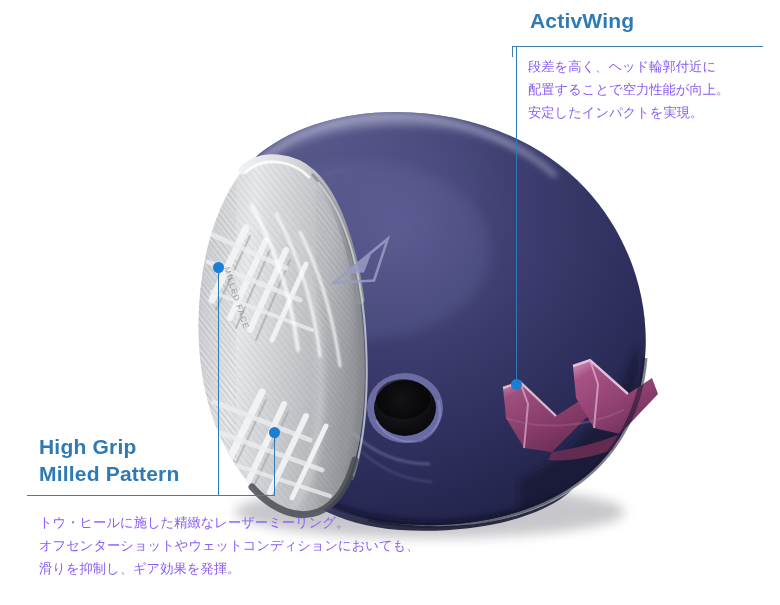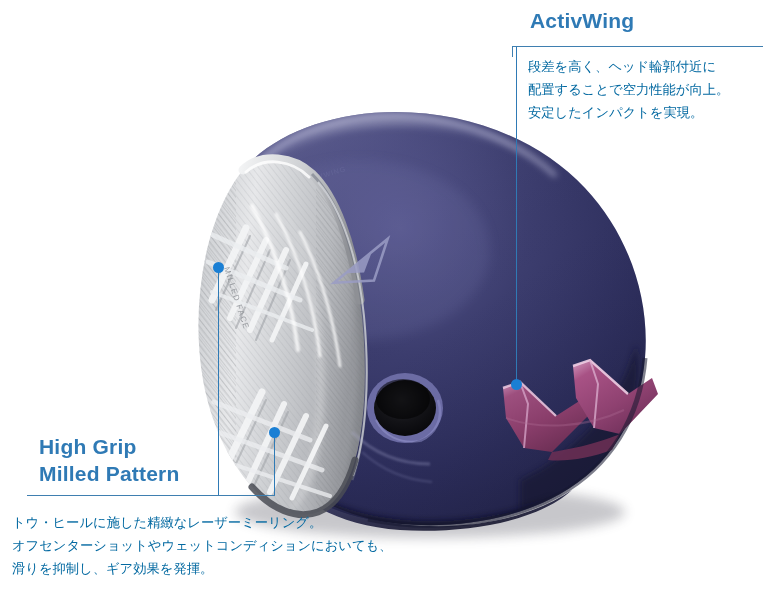--- a/index.html
+++ b/index.html
@@ -27,21 +27,21 @@
     font-family: "Liberation Sans", "DejaVu Sans", sans-serif;
     font-weight: bold;
     color: #2f7ab5;
     letter-spacing: 0.2px;
     white-space: pre;
     line-height: 1.28;
   }
   .callout-body {
     position: absolute;
     font-family: "Liberation Sans", "DejaVu Sans", sans-serif;
-    color: #0369a1;
+    color: #8b5cf6;
     line-height: 1.72;
     white-space: pre;
   }
   .rule {
     position: absolute;
     background: #3f7fb0;
     height: 1px;
   }
   .vline {
     position: absolute;
@@ -67,21 +67,21 @@
   #aw-rule-tick { left: 512px; top: 46px; height: 11px; }
   #aw-body  { left: 528px; top: 56px; font-size: 13.3px; }
   #aw-leader { left: 516px; top: 47px; height: 338px; }
   #aw-dot   { left: 511px; top: 379px; }
 
   
   #hg-title { left: 27px; top: 434px; font-size: 21px; margin-left: 12px; }
   #hg-rule  { left: 27px; top: 495px; width: 248px; }
   #hg-rule-tick-a { left: 218px; top: 484px; height: 11px; }
   #hg-rule-tick-b { left: 274px; top: 484px; height: 11px; }
-  #hg-body  { left: 12px; top: 512px; font-size: 13.3px; }
+  #hg-body  { left: 39px; top: 512px; font-size: 13.3px; }
   #hg-leader-a { left: 218px; top: 268px; height: 227px; }
   #hg-leader-b { left: 274px; top: 433px; height: 62px; }
   #hg-dot-a { left: 213px; top: 262px; }
   #hg-dot-b { left: 269px; top: 427px; }
 
   
   #club {
     position: absolute;
     left: 0;
     top: 0;

